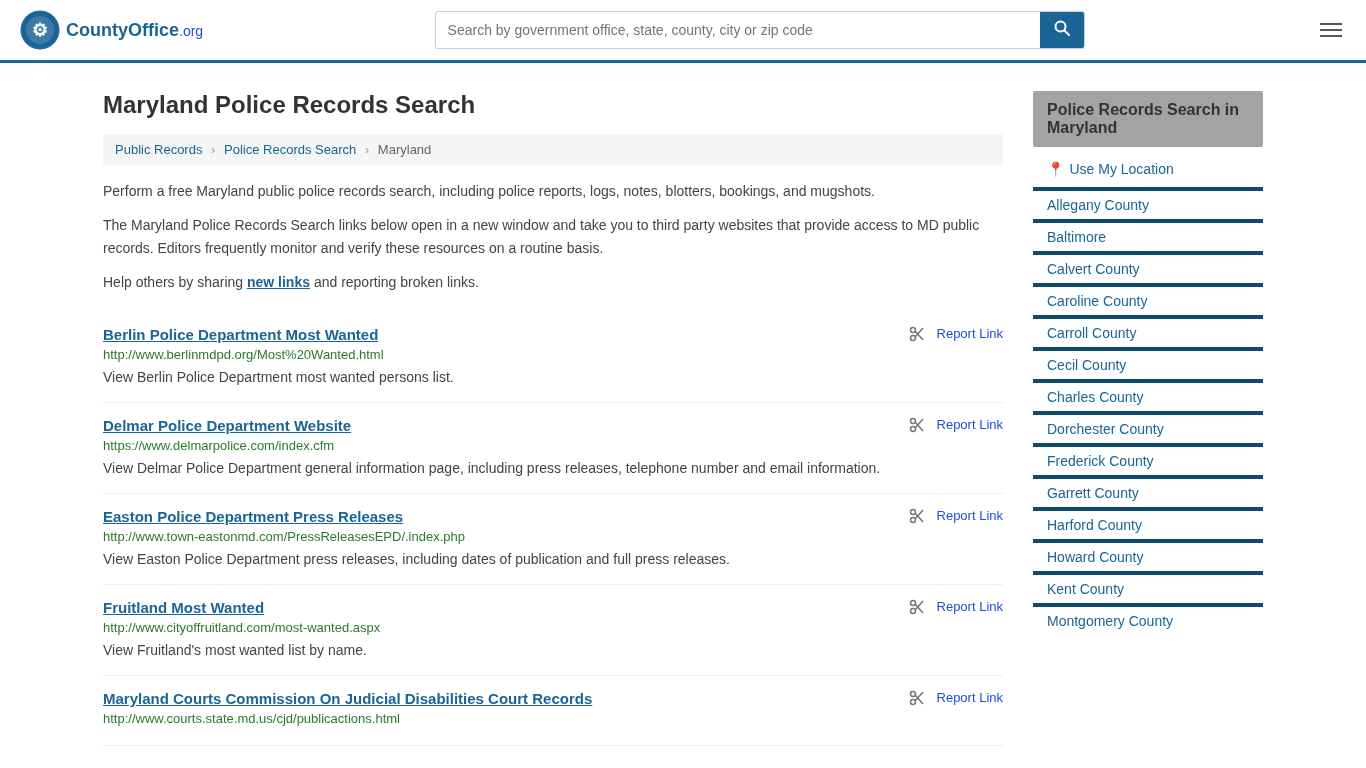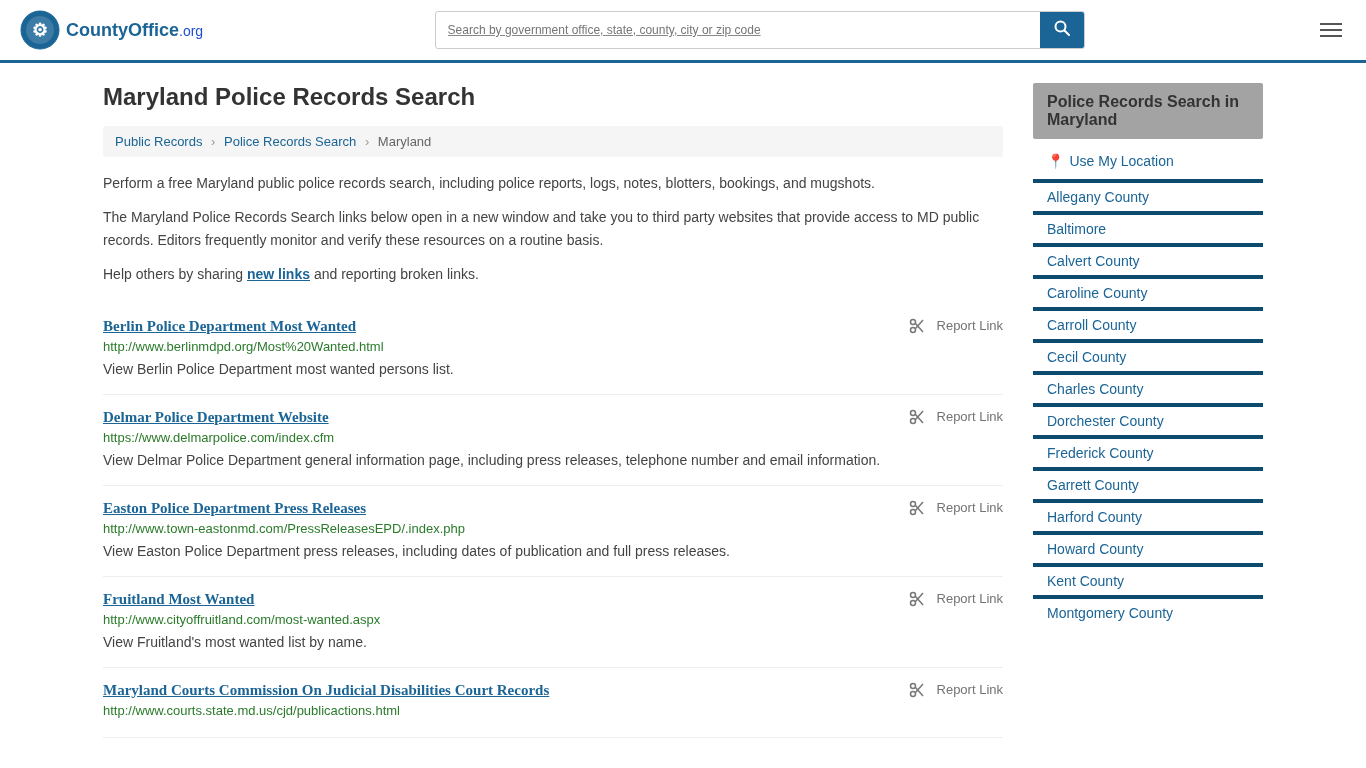--- a/index.html
+++ b/index.html
@@ -32,23 +32,22 @@
       margin: 0 30px;
       border: 1px solid #ccc;
       border-radius: 3px;
       overflow: hidden;
     }
     #search-input {
       flex: 1;
       padding: 8px 12px;
       border: none;
       outline: none;
-      font-size: 12px;
+      font-size: 14px;
       color: #888;
-      text-decoration: underline;
     }
     #search-button {
       background: #1a6496;
       border: none;
       padding: 8px 14px;
       cursor: pointer;
       color: #fff;
       font-size: 16px;
     }
     #menu-button {
@@ -60,21 +59,21 @@
       display: flex;
       flex-direction: column;
       gap: 4px;
       padding: 4px;
     }
     .menu-bar { width: 22px; height: 2px; background: #555; display: block; }
 
     
     #main-wrapper {
       max-width: 1200px;
-      margin: 0 auto;
+      margin: 8px auto;
       padding: 20px 20px;
       display: flex;
       gap: 30px;
     }
 
     
     #content {
       flex: 1;
     }
     #page-title {
@@ -109,28 +108,27 @@
       justify-content: space-between;
       align-items: flex-start;
       margin-bottom: 4px;
     }
     .record-title {
       font-size: 15px;
       font-weight: bold;
       color: #1a6496;
       text-decoration: underline;
       cursor: pointer;
-      font-family: Liberation Serif, serif;
     }
     .report-link-btn {
       display: flex;
       align-items: center;
       gap: 12px;
       font-size: 13px;
-      color: #737373;
+      color: #1d4ed8;
       cursor: pointer;
       white-space: nowrap;
       background: none;
       border: none;
     }
     .record-url {
       color: #2a7a2a;
       font-size: 13px;
       margin-bottom: 5px;
     }

